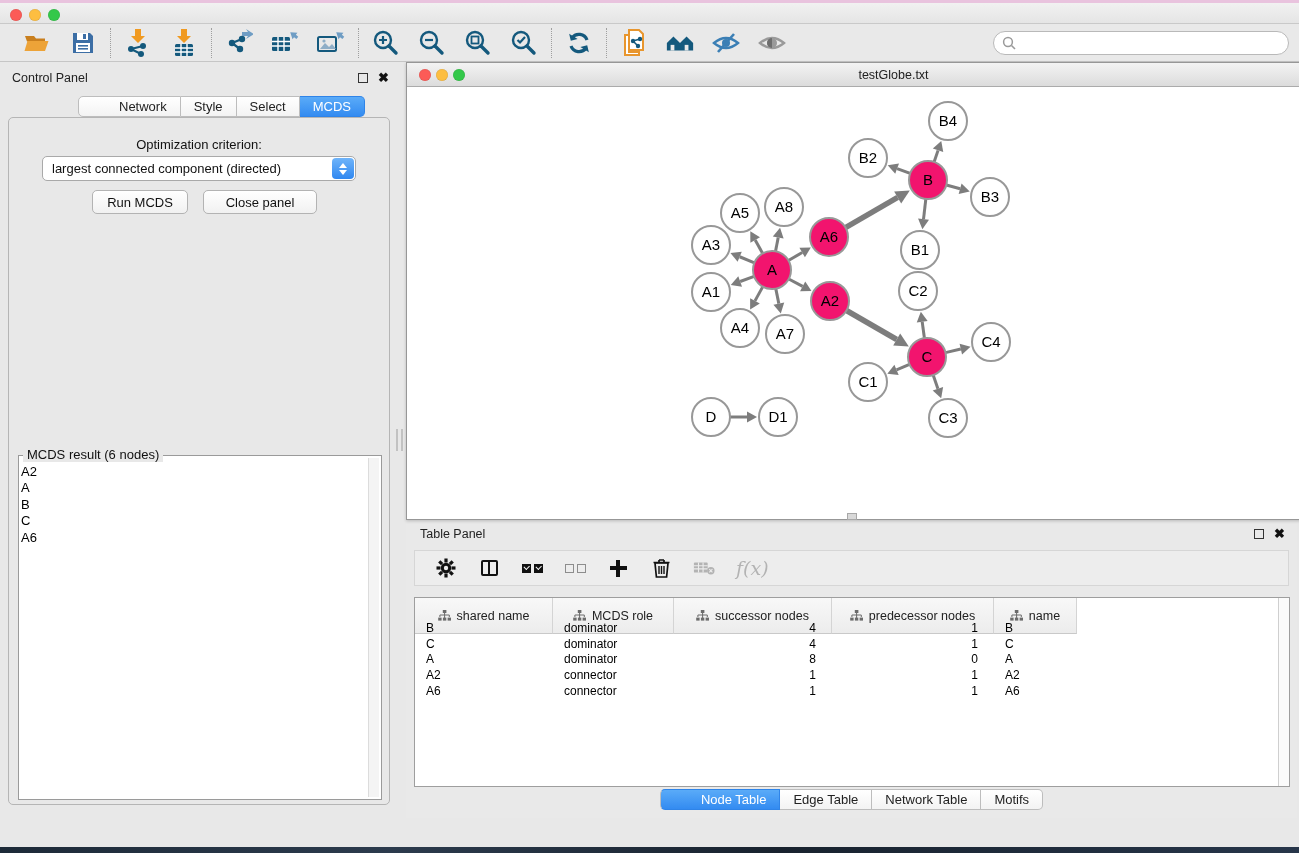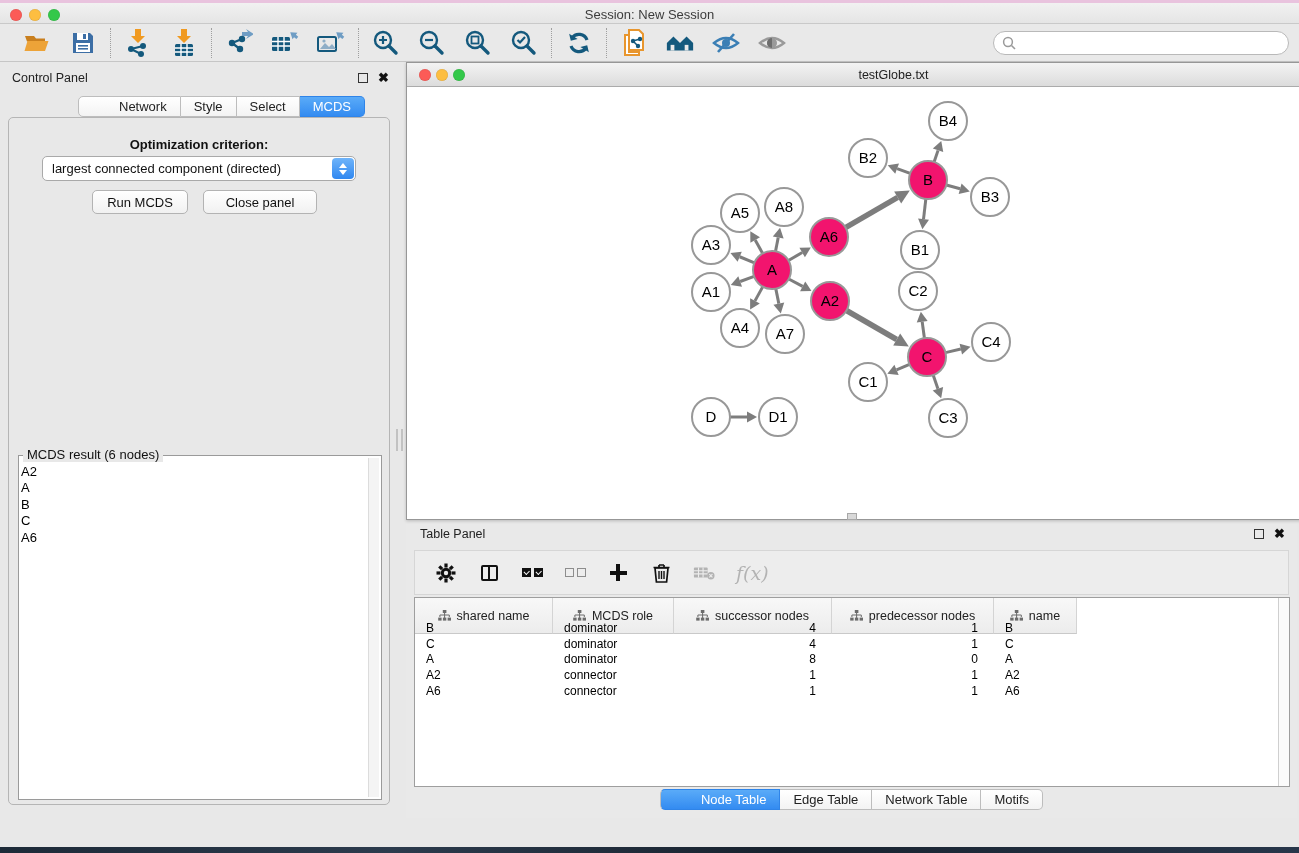--- a/index.html
+++ b/index.html
@@ -32,21 +32,21 @@
 
   .segctl { display:flex; }
   .seg { padding:3px 13px; font-size:13px; color:#222; background:linear-gradient(#ffffff,#f3f3f3);
     border:1px solid #bdbdbd; border-left:none; height:21px; display:flex; align-items:center; }
   .seg:first-child { border-left:1px solid #bdbdbd; border-radius:5px 0 0 5px;padding-left:40px; }
   .seg:last-child { border-radius:0 5px 5px 0; }
   .seg-active { background:linear-gradient(#5aabf8,#338bf1); color:#fff; border-color:#2f84e8; }
 
   .cp-frame { position:absolute; left:8px; top:117px; width:382px; height:688px;
     border:1px solid #b5b5b5; border-radius:5px; }
-  .cp-label { position:absolute; width:100%; text-align:center; font-size:13px; color:#111;font-weight:bold; }
+  .cp-label { position:absolute; width:100%; text-align:center; font-size:13px; color:#111; }
   .combo { position:absolute; left:42px; top:156px; width:314px; height:25px; background:#fff;
     border:1px solid #a9a9a9; border-radius:5px; font-size:13px; color:#111; display:flex; align-items:center; padding-left:9px; }
   .combo-stepper { position:absolute; right:1px; top:1px; width:22px; height:21px; border-radius:4px;
     background:linear-gradient(#6fb4fa,#2f87f0); display:flex; flex-direction:column; align-items:center; justify-content:center; gap:2px; }
   .chev-up { width:0; height:0; border-left:4px solid transparent; border-right:4px solid transparent; border-bottom:5px solid #fff; }
   .chev-dn { width:0; height:0; border-left:4px solid transparent; border-right:4px solid transparent; border-top:5px solid #fff; }
   .btn { position:absolute; height:24px; background:linear-gradient(#ffffff,#f1f1f1); border:1px solid #b3b3b3;
     border-radius:5px; font-size:13px; color:#111; display:flex; align-items:center; justify-content:center; }
 
   .groupbox { position:absolute; left:18px; top:455px; width:364px; height:345px; border:1px solid #9a9a9a; background:#fff; }
@@ -63,21 +63,21 @@
   .net-traffic { top:6px; }
   .nt-red { left:12px; } .nt-yellow { left:29px; } .nt-green { left:46px; }
   .net-canvas { position:absolute; left:0; top:24px; right:0; bottom:0; background:#fff; }
   .resize-grip { position:absolute; right:2px; bottom:2px; width:14px; height:14px;
     background:repeating-linear-gradient(135deg, transparent 0 3px, #aaa 3px 4px); clip-path:polygon(100% 0, 100% 100%, 0 100%); }
   .bottom-grip { position:absolute; left:440px; bottom:-1px; width:10px; height:7px; background:#d9d9d9; border:1px solid #a8a8a8; }
   .v-grip { position:absolute; left:396px; top:429px; width:7px; height:22px; border-left:2px solid #c2c2c2; border-right:2px solid #c2c2c2; }
 
   
   .table-panel { position:absolute; left:406px; top:524px; width:891px; height:294px; background:#e9e9e9; }
-  .tp-toolbar { position:absolute; left:8px; top:26px; right:8px; height:45px; background:#ededed;
+  .tp-toolbar { position:absolute; left:8px; top:26px; right:8px; height:36px; background:#ededed;
     border:1px solid #d6d6d6; display:flex; align-items:center; gap:21px; padding-left:20px; }
   .tp-icon { width:22px; height:22px; display:flex; align-items:center; justify-content:center; }
   .fx { font-family:"DejaVu Serif", serif; font-style:italic; font-size:19px; color:#b3b3b3; }
   .plus-ic { position:relative; width:17px; height:17px; }
   .plus-ic::before { content:""; position:absolute; left:0; top:6.5px; width:17px; height:4px; background:#111; }
   .plus-ic::after { content:""; position:absolute; left:6.5px; top:0; width:4px; height:17px; background:#111; }
   .panes-ic { width:17px; height:16px; border:2.4px solid #111; border-radius:2px; position:relative; }
   .panes-ic::before { content:""; position:absolute; left:5px; top:0; width:2.4px; height:100%; background:#111; }
   .cb { width:9px; height:9px; display:inline-block; margin-right:3px; }
   .cb-on { background:#111; position:relative; }
@@ -111,21 +111,20 @@
 </style>
 </head>
 <body>
 
 <div id="app">
 
   <div class="titlebar">
     <span class="traffic t-red"></span>
     <span class="traffic t-yellow"></span>
     <span class="traffic t-green"></span>
-    <div class="title">Session: New Session</div>
   </div>
 
   <div class="toolbar">
     <div class="tb-group">
       <div class="tb-btn">
         <svg width="28" height="24" viewBox="0 0 28 24">
             <path d="M2 5 h9 l2 2.5 h9 v3 H4 z" fill="#c97f1e"></path>
             <path d="M4.5 10 h21 l-3.5 10 H1.5 z" fill="#eda338"></path>
           </svg>
       </div>

